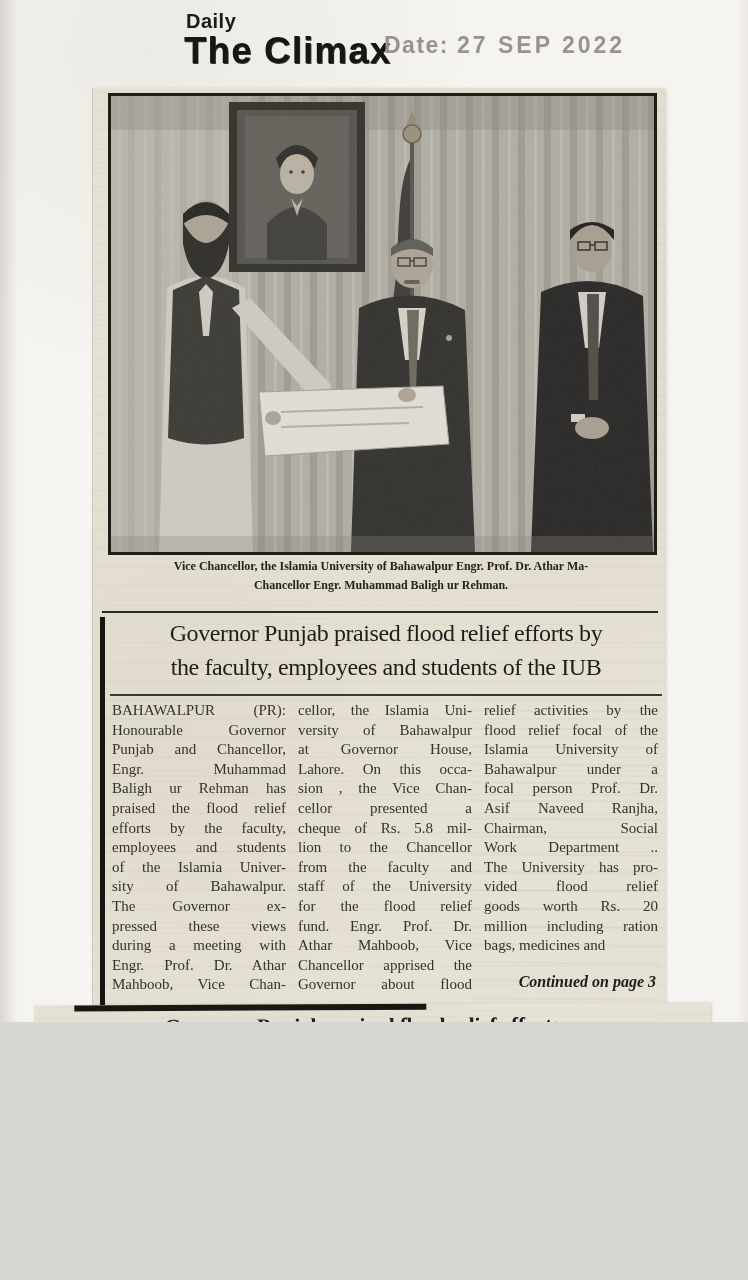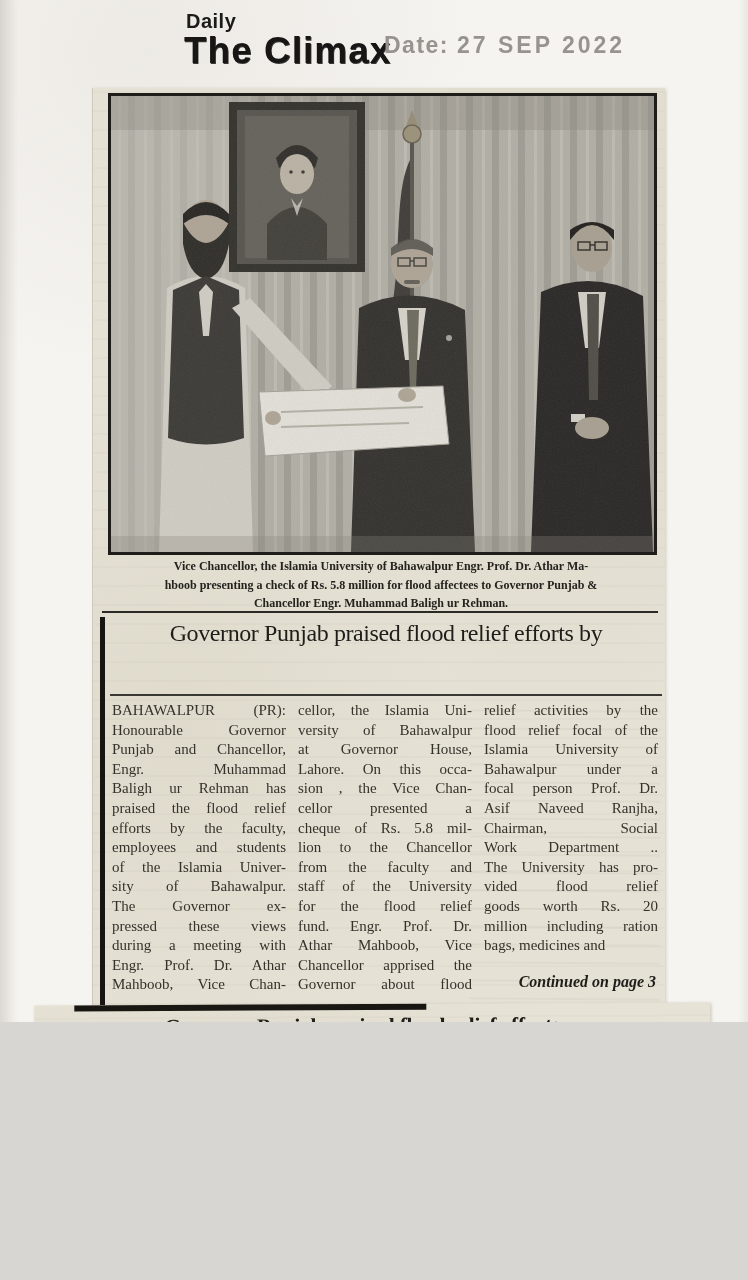--- a/index.html
+++ b/index.html
@@ -180,28 +180,28 @@
         <ellipse cx="481" cy="332" rx="17" ry="11" fill="#b0a28c"></ellipse>
       </g>
 
       <rect y="440" width="543" height="16" fill="#8a8578" opacity="0.3"></rect>
       <rect width="543" height="456" filter="url(#grainF)" opacity="0.28"></rect>
     </svg>
   </div>
 
   <div class="abs caption">
     <div>Vice Chancellor, the Islamia University of Bahawalpur Engr. Prof. Dr. Athar Ma-</div>
-    <div>hboob presenting a check of Rs. 5.8 million for flood affectees to Governor Punjab &amp;</div>
     <div>Chancellor Engr. Muhammad Baligh ur Rehman.</div>
   </div>
   <div class="abs caption-rule"></div>
 
   <div class="abs main-left-border"></div>
   <div class="abs headline-box">
     <div class="headline">Governor Punjab praised flood relief efforts by</div>
+    <div class="headline">the faculty, employees and students of the IUB</div>
   </div>
 
   <div class="abs article-cols">
     <div class="col">
         <div class="para">
           <div class="tline just">BAHAWALPUR (PR):</div>
           <div class="tline just">Honourable Governor</div>
           <div class="tline just">Punjab and Chancellor,</div>
           <div class="tline just">Engr. Muhammad</div>
           <div class="tline just">Baligh ur Rehman has</div>

